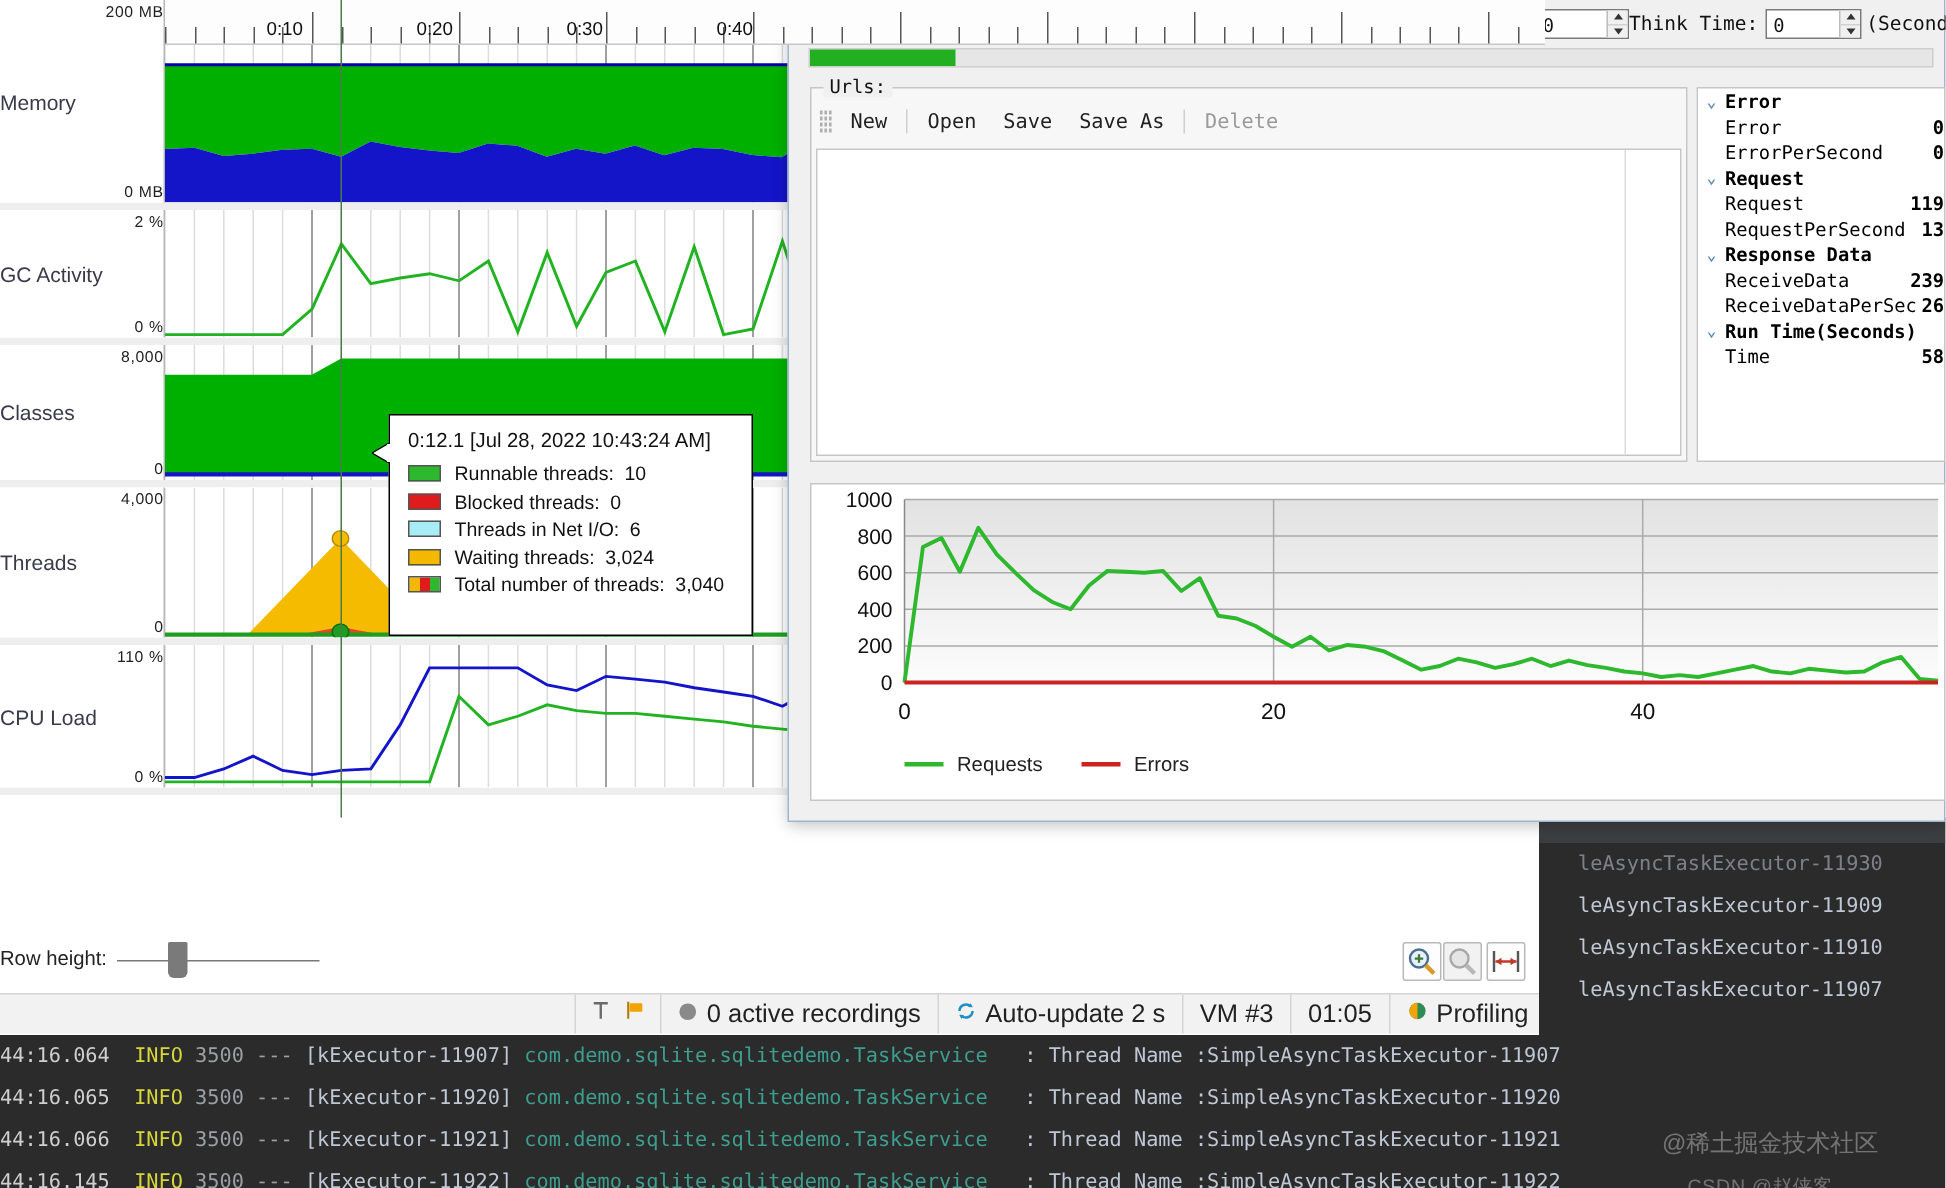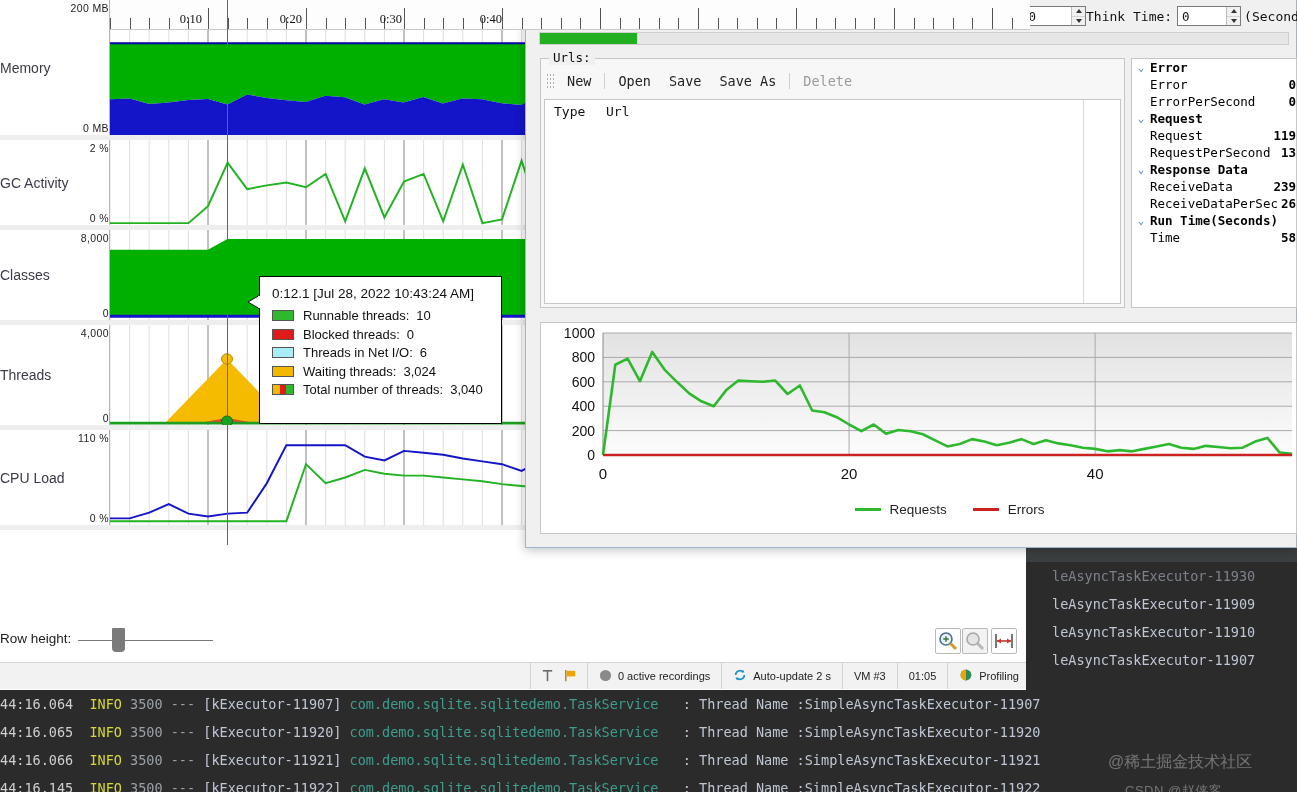--- a/index.html
+++ b/index.html
@@ -43,21 +43,21 @@
   
   #time-ruler {
     position: absolute; left: 110px; top: 0; width: 920px; height: 30px;
     background: #fdfdfd; border-bottom: 1px solid #c8c8c8; z-index: 7;
     overflow: hidden;
   }
   #time-ruler .tick { position: absolute; top: 18px; width: 1px; height: 12px; background: #555; }
   #time-ruler .tick.major { top: 8px; height: 22px; }
   #time-ruler .tlabel {
     position: absolute; top: 12px; font-size: 12.5px; color: #111;
-    transform: translateX(-100%); padding-right: 3px; white-space: nowrap; font-family: Liberation Serif, serif;
+    transform: translateX(-100%); padding-right: 3px; white-space: nowrap;
   }
 
   
   .cursor-line {
     position: absolute; top: 0; bottom: 0; width: 1px; background: #4a7a4a; z-index: 8;
   }
 
   
   #tooltip {
     position: absolute; left: 259px; top: 276px; width: 243px; height: 148px;
@@ -94,21 +94,21 @@
     border: 1px solid #b9b9b9; background: #fdfdfd; border-radius: 2px;
   }
   #zoom-in { left: 935px; }
   #zoom-out { left: 962px; background: #f2f2f2; }
   #zoom-fit { left: 991px; }
 
   
   #statusbar {
     position: absolute; left: 0; top: 662px; width: 1030px; height: 27px;
     background: #f2f2f2; border-top: 1px solid #d4d4d4;
-    display: flex; align-items: stretch; font-size: 11px; color: #222;
+    display: flex; align-items: stretch; font-size: 17px; color: #222;
   }
   #statusbar .sb-spacer { flex: 1 1 auto; }
   #statusbar .sb-cell {
     display: flex; align-items: center; gap: 6px; padding: 0 11px;
     border-left: 1px solid #d4d4d4;
   }
   #statusbar .sb-cell.icons { gap: 8px; padding: 0 9px; }
 
   
   #console {
@@ -244,21 +244,21 @@
 
   
   #chart-panel {
     position: absolute; left: 13px; top: 330px; width: 757px; height: 212px;
     background: #fff; border: 1px solid #c6c6c6;
   }
   #chart-svg { display: block; width: 757px; height: 168px; }
   #chart-legend {
     position: absolute; left: 0; top: 170px; width: 100%; height: 32px;
     display: flex; align-items: center; gap: 26px; padding-left: 62px;
-    font-size: 13.5px; color: #222; font-family: "Liberation Sans", sans-serif; justify-content: center;
+    font-size: 13.5px; color: #222; font-family: "Liberation Sans", sans-serif;
   }
   #chart-legend .lg { display: flex; align-items: center; gap: 9px; }
   #chart-legend .lgline { width: 26px; height: 3px; display: inline-block; }
 
   
   .wm {
     position: absolute; color: rgba(255,255,255,0.34);
     font-family: "Liberation Sans", sans-serif; pointer-events: none; z-index: 40;
     white-space: nowrap;
   }
@@ -850,24 +850,20 @@
           <span class="grip"></span>
           <span class="tb-btn">New</span>
           <span class="tb-sep"></span>
           <span class="tb-btn">Open</span>
           <span class="tb-btn">Save</span>
           <span class="tb-btn">Save As</span>
           <span class="tb-sep"></span>
           <span class="tb-btn disabled">Delete</span>
         </div>
         <div id="urls-table">
-          <div class="uhdr">
-            <span class="ucol-type">Type</span>
-            <span class="ucol-url">Url</span>
-          </div>
           <div class="col-divider"></div>
         </div>
       </div>
 
       <div id="metrics">
           <div class="mrow group">
             <span class="chev">⌄</span>
             <span class="mname">Error</span>
           </div>
           <div class="mrow child">

